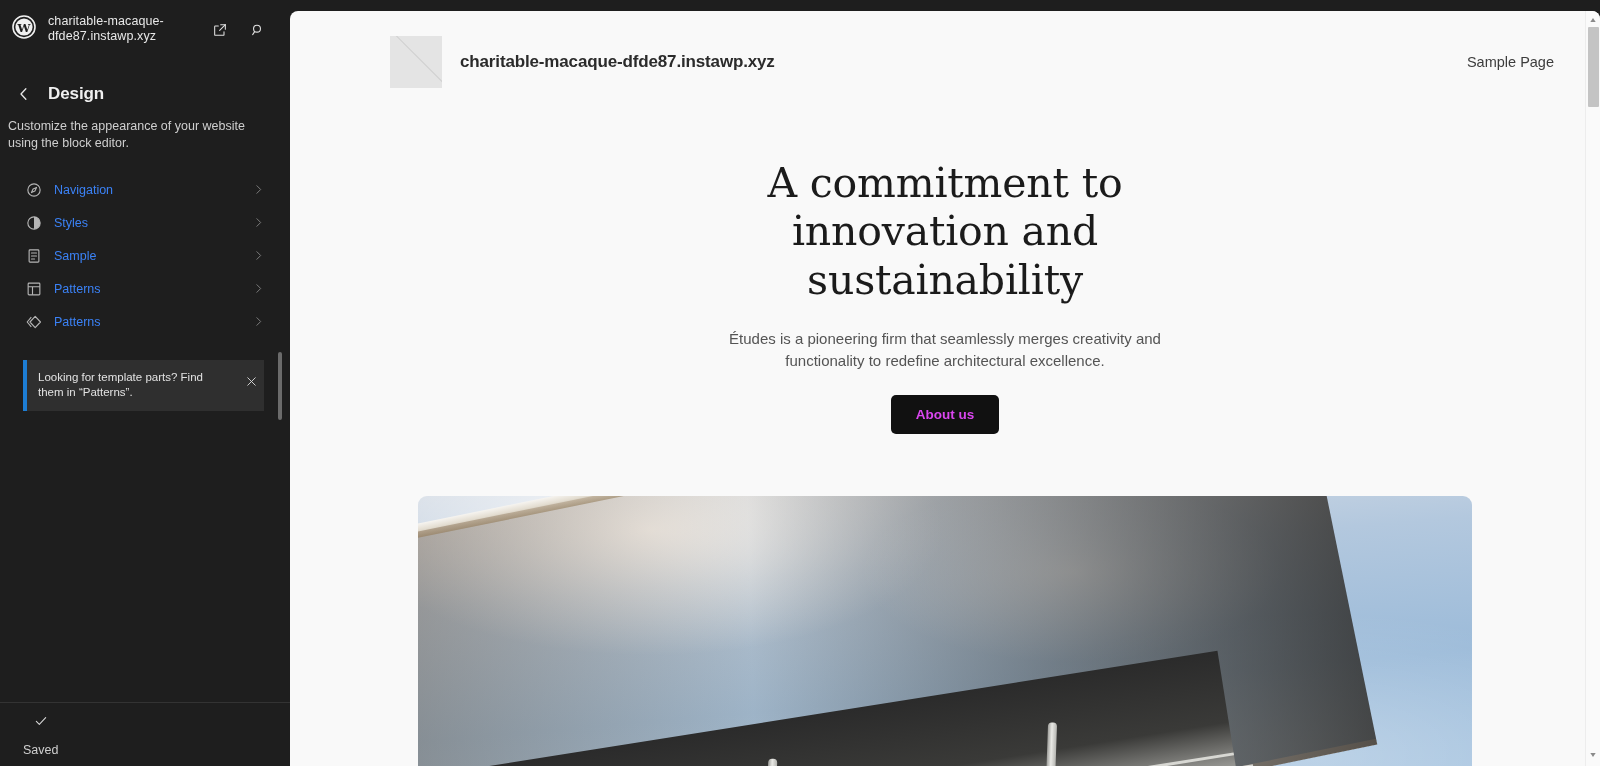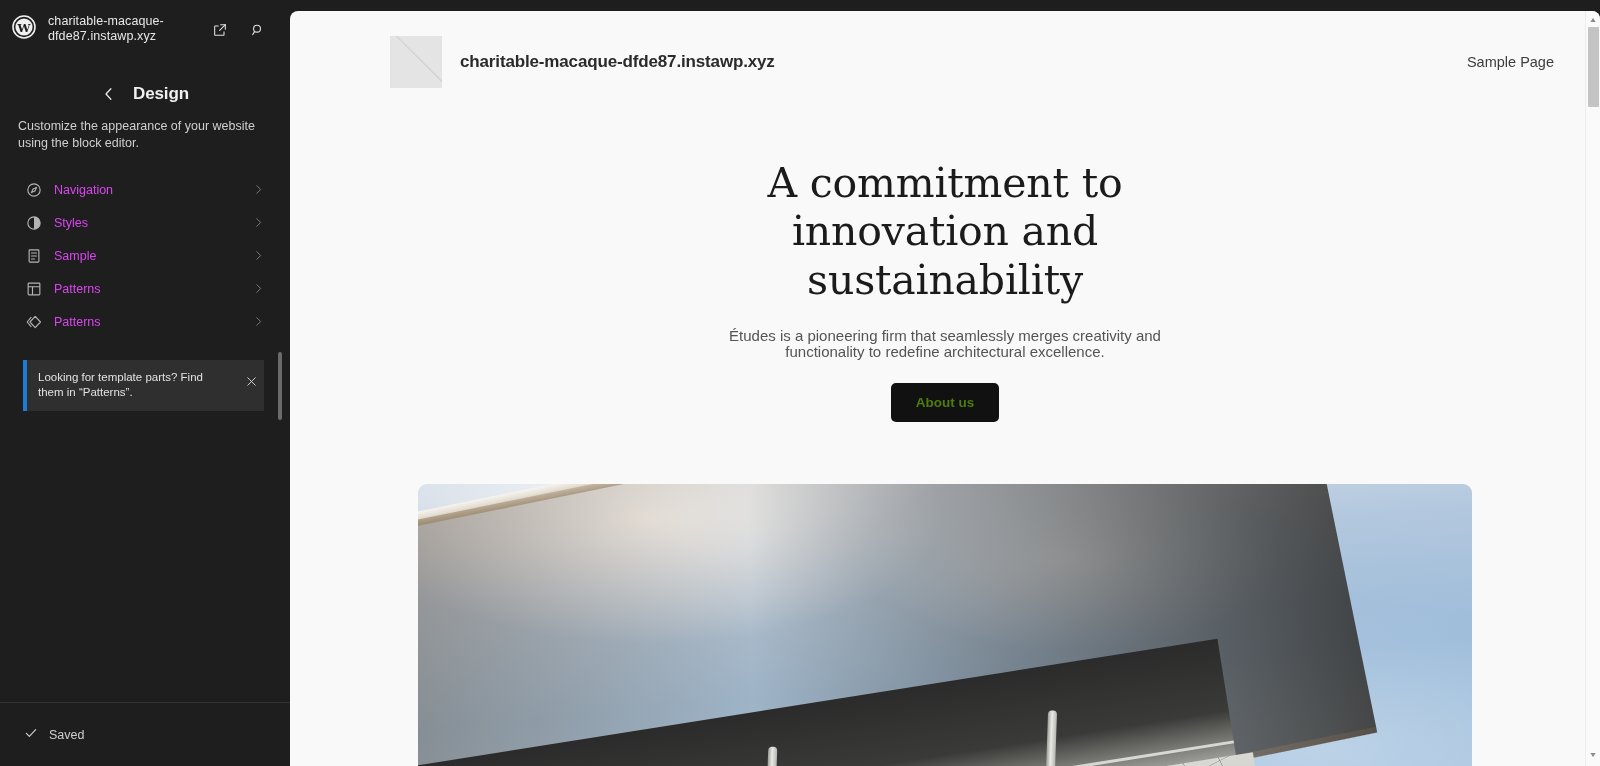--- a/index.html
+++ b/index.html
@@ -57,38 +57,37 @@
     width: 28px; height: 28px;
     display: flex; align-items: center; justify-content: center;
     border-radius: 3px;
     cursor: pointer;
   }
 
   .sb-heading-row {
     display: flex;
     align-items: center;
     padding: 30px 16px 0 12px;
-    justify-content: center;
   }
   .back-chevron {
     width: 24px; height: 24px;
     display: flex; align-items: center; justify-content: center;
     cursor: pointer;
     flex: 0 0 24px;
   }
   .sb-heading {
     font-size: 17px;
     font-weight: 700;
     color: #f0f0f0;
     margin-left: 12px;
     letter-spacing: -0.1px;
   }
 
   .sb-desc {
-    padding: 12px 28px 0 18px;
+    padding: 12px 28px 0 8px;
     font-size: 12.5px;
     line-height: 16.5px;
     color: #cfcfcf;
   }
 
   .sb-nav {
     margin-top: 22px;
     padding: 0 16px 0 16px;
   }
   .nav-item {
@@ -102,21 +101,21 @@
   }
   .nav-ico {
     width: 22px; height: 22px;
     flex: 0 0 22px;
     display: flex; align-items: center; justify-content: center;
     opacity: 0.85;
   }
   .nav-label {
     font-size: 12.5px;
     margin-left: 9px;
-    color: #d946ef;
+    color: #3b82f6;
   }
   .nav-chev {
     margin-left: auto;
     width: 16px; height: 16px;
     display: flex; align-items: center; justify-content: center;
     opacity: 0.6;
   }
 
   
   .notice {
@@ -162,20 +161,21 @@
     border-top: 1px solid #333333;
     display: flex;
     align-items: center;
     padding-left: 23px;
   }
   .saved-row {
     display: flex;
     align-items: center;
     gap: 10px;
     cursor: default;
+    flex-direction: column;
   }
   .saved-label {
     font-size: 12.5px;
     color: #cfcfcf;
   }
 
   
   .canvas-wrap {
     position: relative;
     flex: 1;
@@ -243,28 +243,28 @@
     font-weight: 400;
     color: #1b1b1b;
     letter-spacing: -0.2px;
     max-width: 540px;
     margin: 0 auto;
   }
   .hero p {
     margin: 24px auto 0;
     max-width: 445px;
     font-size: 15px;
-    line-height: 16px;
+    line-height: 22px;
     color: #545454;
   }
   .hero-btn {
     display: inline-block;
     margin-top: 23px;
     background: #111111;
-    color: #4d7c0f;
+    color: #d946ef;
     font-size: 13.5px;
     font-weight: 700;
     padding: 12px 25px;
     border-radius: 5px;
     border: none;
     cursor: pointer;
     font-family: "Liberation Sans", sans-serif;
   }
 
   

